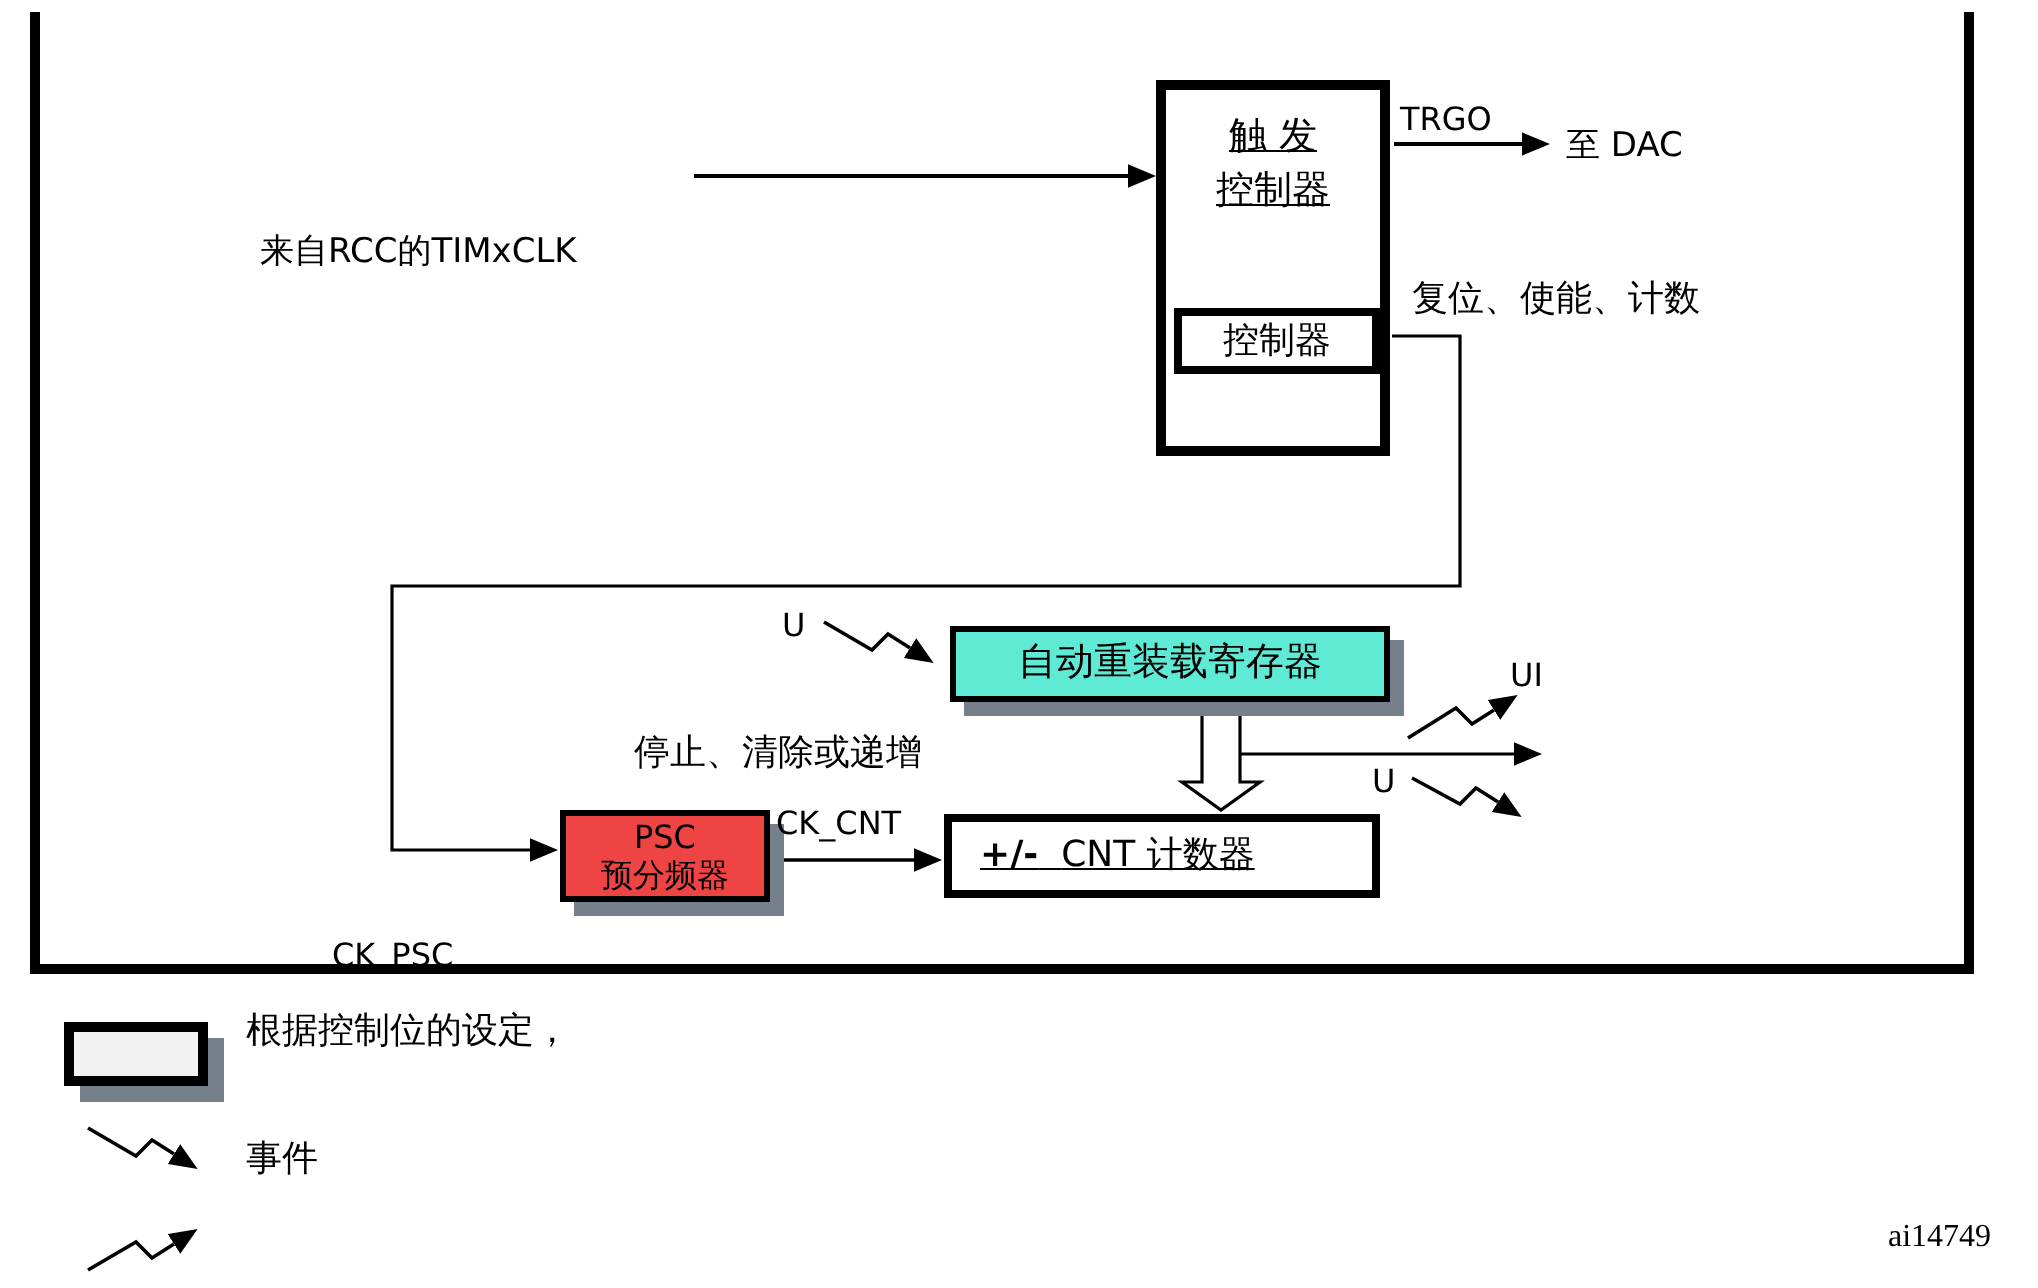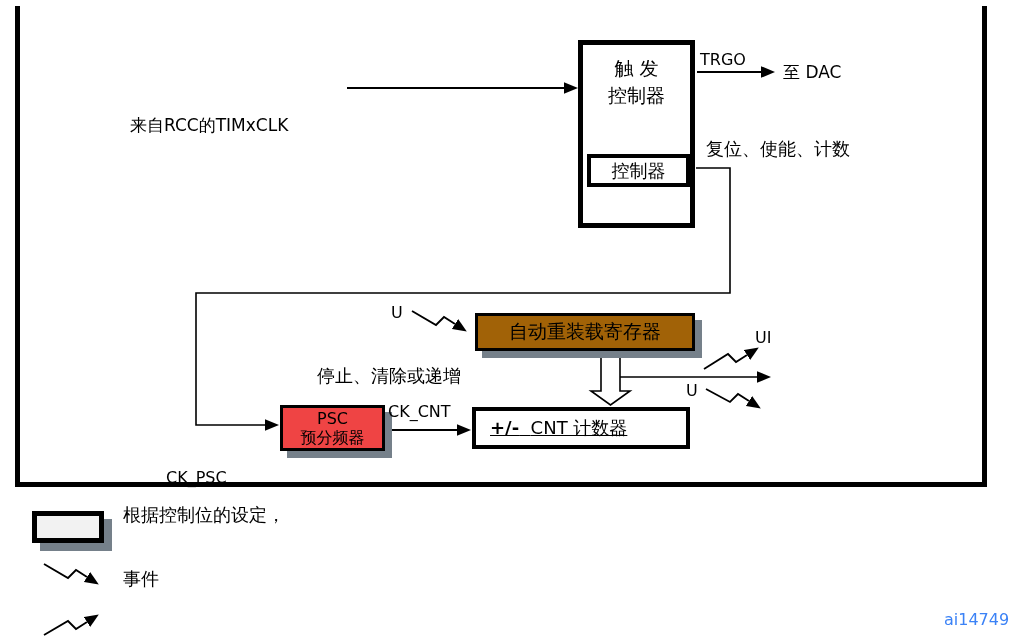--- a/index.html
+++ b/index.html
@@ -10,50 +10,50 @@
   .abs{position:absolute;white-space:nowrap;}
   
   #frame{
     position:absolute;left:15px;top:6px;width:962px;height:476px;
     border-left:5px solid #000;border-right:5px solid #000;border-bottom:5px solid #000;
   }
   #svg-layer{position:absolute;left:0;top:0;width:1019px;height:644px;}
   .box{position:absolute;box-sizing:border-box;text-align:center;background:#fff;}
   #trigger-box{
     left:578px;top:40px;width:117px;height:188px;border:5px solid #000;
-    font-size:19px;line-height:27px;padding-top:10px;
+    font-size:19px;line-height:27px;padding-top:10px;text-decoration:underline;
   }
   #trigger-inner-box{
     left:587px;top:154px;width:103px;height:33px;border:4px solid #000;
     font-size:18px;line-height:25px;padding-top:0;
   }
   #autoreload-box{
     left:475px;top:313px;width:220px;height:38px;border:3px solid #000;
-    background:#a16207;box-shadow:7px 7px 0 #75808a;
+    background:#5eead4;box-shadow:7px 7px 0 #75808a;
     font-size:19px;line-height:31px;
   }
   #psc-box{
     left:280px;top:405px;width:105px;height:46px;border:3px solid #000;
     background:#ef4444;box-shadow:7px 7px 0 #75808a;
     font-size:16px;line-height:19px;padding-top:1px;
   }
   #cnt-box{
     left:472px;top:407px;width:218px;height:42px;border:4px solid #000;
     font-size:18px;line-height:34px;text-align:left;padding-left:14px;text-decoration:underline;
   }
   #legend-box-icon{
     position:absolute;left:32px;top:511px;width:72px;height:32px;box-sizing:border-box;
     border:5px solid #000;background:#f2f2f2;box-shadow:8px 8px 0 #75808a;
   }
   .lbl{font-size:17px;}
   .lbl-s{font-size:16px;}
   .lbl-cn{font-size:18px;}
   .legend-text{font-size:18px;}
   b{font-weight:bold;}
-  #watermark{left:944px;top:610px;font-size:16px;color:#3b82f6;}
+  #watermark{left:944px;top:610px;font-size:16px;color:#000000;font-family:Liberation Serif, serif;}
 </style>
 </head>
 <body>
 
 <div id="stage">
 
   <svg id="svg-layer" viewBox="0 0 1019 644" xmlns="http://www.w3.org/2000/svg">
     <defs>
       <marker id="ah" viewBox="0 0 12 10" refX="0" refY="5" markerWidth="14" markerHeight="12" orient="auto" markerUnits="userSpaceOnUse">
         <polygon points="0,0 12,5 0,10" fill="#000"></polygon>

